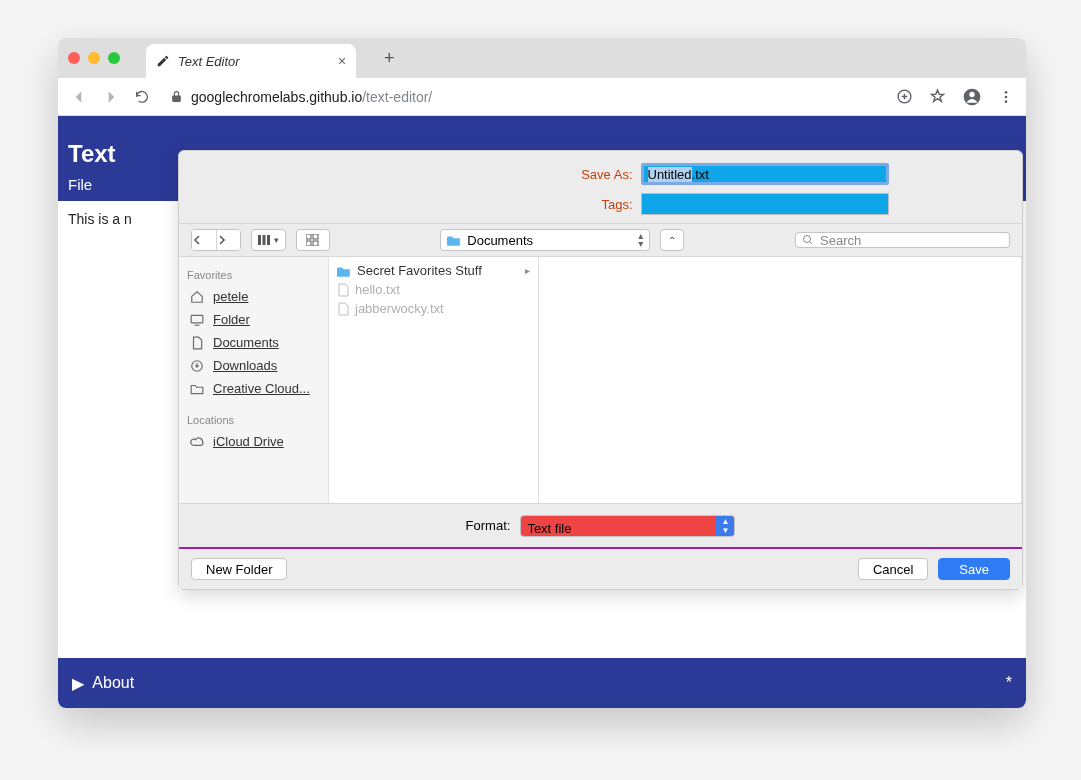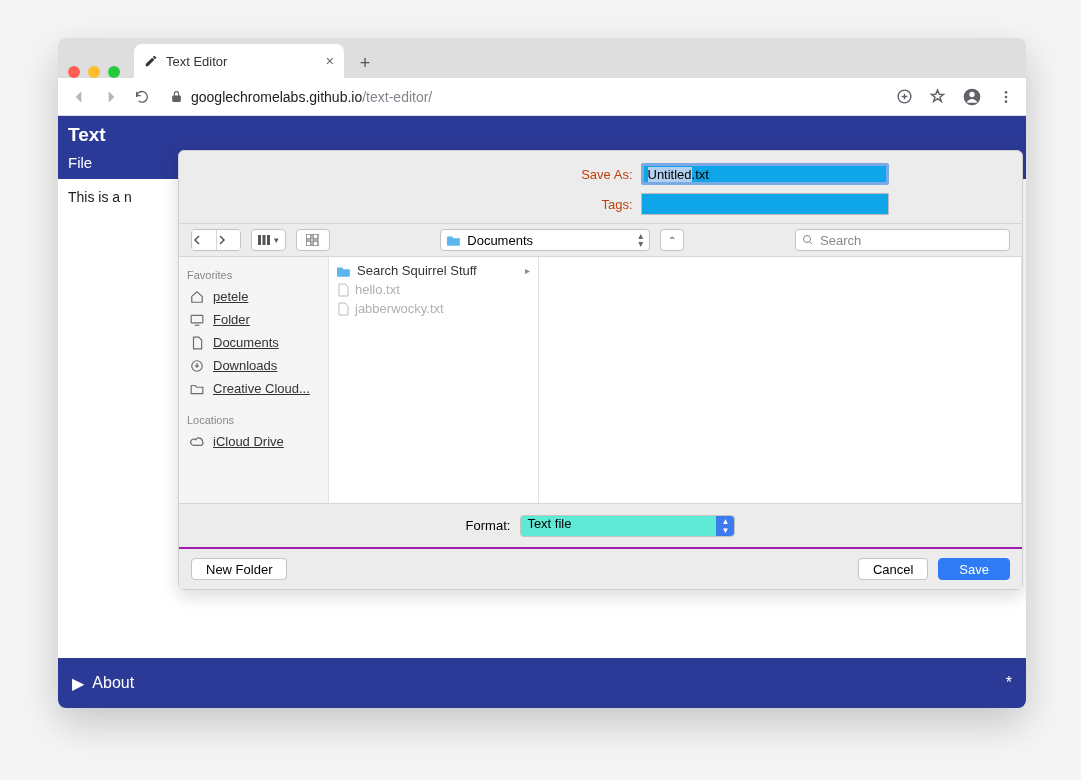--- a/index.html
+++ b/index.html
@@ -3,40 +3,40 @@
 <meta charset="utf-8">
 <style>
   * { box-sizing: border-box; margin: 0; padding: 0; font-family: -apple-system, BlinkMacSystemFont, "Segoe UI", Helvetica, Arial, sans-serif; }
   body { background: #f5f5f5; width: 1081px; height: 780px; position: relative; overflow: hidden; }
   .window {
     position: absolute; left: 58px; top: 38px; width: 968px; height: 670px;
     background: #fff; border-radius: 8px; box-shadow: 0 15px 40px rgba(0,0,0,0.2);
     overflow: hidden; display: flex; flex-direction: column;
   }
   
-  .tabstrip { height: 40px; background: #dedede; display: flex; align-items: flex-end; padding-left: 10px; gap: 0; }
+  .tabstrip { height: 40px; background: #dedede; display: flex; align-items: center; padding-left: 10px; gap: 12px; font-style: italic; }
   .traffic { display: flex; gap: 8px; padding-right: 14px; align-items: center; }
   .tdot { width: 12px; height: 12px; border-radius: 50%; }
   .red { background: #ff5f56; } .yellow { background: #ffbd2e; } .green { background: #27c93f; }
   .tab { background: #fff; height: 34px; margin-top: 6px; border-radius: 8px 8px 0 0; display: flex; align-items: center; padding: 0 10px; gap: 8px; width: 210px; font-size: 13px; color: #333; }
   .tab .close-x { margin-left: auto; color: #666; font-size: 14px; cursor: pointer; }
   .newtab { width: 30px; height: 30px; display: flex; align-items: center; justify-content: center; color: #555; font-size: 18px; margin-left: 6px; cursor: pointer; }
   
   .addrbar { height: 38px; background: #fff; display: flex; align-items: center; gap: 14px; padding: 0 12px; border-bottom: 1px solid #ddd; }
   .navbtn { color: #606367; display:flex; align-items:center; cursor:pointer; }
   .navbtn.disabled { color: #b6b6b6; }
   .urlbox { flex: 1; display: flex; align-items: center; gap: 8px; color: #5f6368; font-size: 14px; padding: 0 6px; height: 28px; border-radius: 14px; }
   .urlbox .lock { color: #5f6368; }
   .url-host { color: #202124; }
   .url-path { color: #80868b; }
   .addr-icons { display:flex; gap:16px; align-items:center; color:#5f6368; }
   
   .page { flex: 1; position: relative; background: #fff; }
   .page-header { background: #2c3a97; color: #fff; }
-  .page-title { font-size: 19px; font-weight: 700; padding: 8px 10px 4px 10px; }
+  .page-title { font-size: 24px; font-weight: 700; padding: 24px 10px 4px 10px; }
   .page-menu { font-size: 15px; padding: 4px 10px 8px 10px; }
   .page-body { padding: 10px 10px; color: #222; font-size: 14px; }
   .page-footer { position: absolute; left: 0; right: 0; bottom: 0; height: 50px; background: #2c3a97; color: #fff; display: flex; align-items: center; justify-content: space-between; padding: 0 14px; font-size: 16px; }
   .page-footer .about { display:flex; align-items:center; gap:8px; cursor:pointer; }
   
   .dialog {
     position: absolute; left: 120px; top: 112px; width: 845px; height: 440px;
     background: #ececec; border: 1px solid #cfcfcf; border-radius: 6px;
     box-shadow: 0 6px 18px rgba(0,0,0,0.15);
     display: flex; flex-direction: column;
@@ -49,37 +49,37 @@
   .save-as-input .sel { background: #b2d1f1; }
   
   .dlg-toolbar { height: 34px; display:flex; align-items:center; padding: 0 12px; gap: 10px; border-top:1px solid #d6d6d6; border-bottom:1px solid #d6d6d6; background:#ececec; }
   .seg { display:flex; border:1px solid #c4c4c4; border-radius:4px; overflow:hidden; background:#fff; height:22px; }
   .seg button { width:24px; border:none; background:#fff; color:#444; font-size:12px; cursor:pointer; }
   .seg button + button { border-left:1px solid #d4d4d4; }
   .icon-btn { border:1px solid #c4c4c4; border-radius:4px; background:#fff; height:22px; min-width:34px; display:flex; align-items:center; justify-content:center; gap:4px; color:#444; font-size:12px; cursor:pointer; padding:0 6px;}
   .spacer-grow { flex:1; }
   .loc-dropdown { width:210px; height:22px; border:1px solid #c4c4c4; border-radius:4px; background:#fff; display:flex; align-items:center; padding:0 6px; font-size:13px; gap:6px; cursor:pointer;}
   .loc-dropdown .up-down { margin-left:auto; color:#666; font-size:10px; line-height:8px;}
-  .search-box { width:215px; height:22px; border:1px solid #c4c4c4; border-radius:4px; background:#fff; display:flex; align-items:center; padding:0 6px; gap:6px; color:#888; font-size:13px;}
+  .search-box { width:215px; height:16px; border:1px solid #c4c4c4; border-radius:4px; background:#fff; display:flex; align-items:center; padding:0 6px; gap:6px; color:#888; font-size:13px;}
   
   .dlg-browser { flex:1; display:flex; background:#fff; }
   .sidebar { width:150px; background:#f5f5f5; border-right:1px solid #e2e2e2; padding:8px 8px; font-size:13px; color:#333;}
   .sb-heading { color:#888; font-size:11px; text-transform:none; margin-bottom:4px; margin-top:4px;}
   .sb-item { display:flex; align-items:center; gap:8px; padding:4px 2px; cursor:pointer;text-decoration:underline;}
   .sb-item .ic { width:16px; display:flex; justify-content:center; color:#6b6b6b;}
   .column { width:210px; border-right:1px solid #e2e2e2; padding:4px 6px; font-size:13px; color:#333;}
   .c-item { display:flex; align-items:center; gap:6px; padding:2px 2px; cursor:pointer;}
   .c-item.disabled { color:#b0b0b0; }
   .c-item .arrow { margin-left:auto; color:#888; font-size:10px;}
   .folder-ic { color:#48b0ea; }
   .file-ic { color:#bcbcbc; }
   .column2 { flex:1; }
   
   .dlg-format { height:44px; display:flex; align-items:center; justify-content:center; gap:10px; border-top:1px solid #d6d6d6; background:#ececec; font-size:13px;}
-  .select-box { width:215px; height:22px; border:1px solid #c4c4c4; border-radius:4px; background:#5eead4; display:flex; align-items:flex-start; padding:0 6px; font-size:13px; position:relative; cursor:pointer;}
+  .select-box { width:215px; height:22px; border:1px solid #c4c4c4; border-radius:4px; background:#ef4444; display:flex; align-items:flex-end; padding:0 6px; font-size:13px; position:relative; cursor:pointer;}
   .select-arrows { position:absolute; right:0; top:0; bottom:0; width:18px; background:#3b7bee; border-radius:0 4px 4px 0; display:flex; flex-direction:column; align-items:center; justify-content:center; color:#fff; font-size:8px;}
   
   .dlg-bottom { height:42px; border-top:2px solid #a21caf; display:flex; align-items:center; padding:2px 12px; gap:10px; background:#ececec;}
   .btn { height:22px; border:1px solid #c4c4c4; border-radius:4px; background:#fff; padding:0 14px; font-size:13px; cursor:pointer;}
   .btn.primary { background:#2f7bf5; border-color:#2f7bf5; color:#fff; padding:0 20px;}
   svg { display:block; }
 </style>
 </head>
 <body>
 
@@ -297,21 +297,21 @@
         </div>
       </div>
 
       <div class="column">
         <div class="c-item">
           <span class="folder-ic">
               <svg width="14" height="12" viewBox="0 0 24 20">
                 <path fill="#5ab6ec" d="M2 4h7l2 3h11v11a2 2 0 0 1-2 2H2a2 2 0 0 1-2-2V6a2 2 0 0 1 2-2z"></path>
               </svg>
             </span>
-          <span>Search Squirrel Stuff</span>
+          <span>Secret Favorites Stuff</span>
           <span class="arrow">▸</span>
         </div>
         <div class="c-item disabled">
           <span class="file-ic">
               <svg width="12" height="14" viewBox="0 0 24 28">
                 <path fill="none" stroke="#bcbcbc" stroke-width="2" d="M4 2h12l6 6v18H4z"></path>
               </svg>
             </span>
           <span>hello.txt</span>
         </div>

